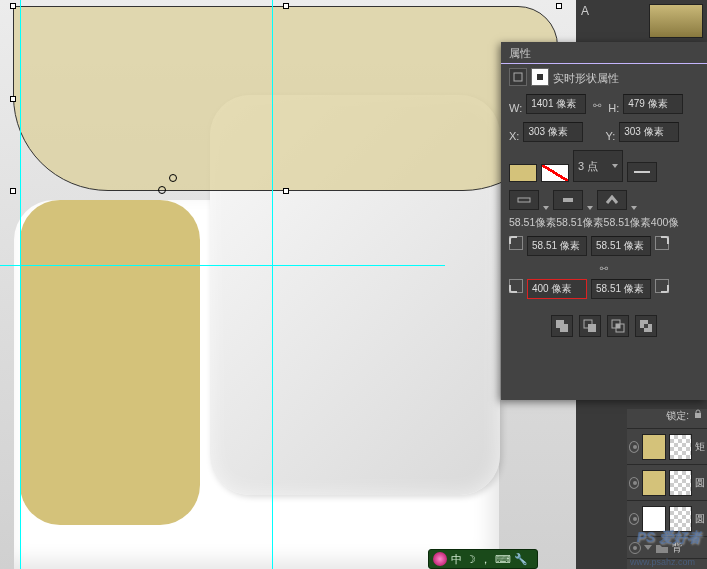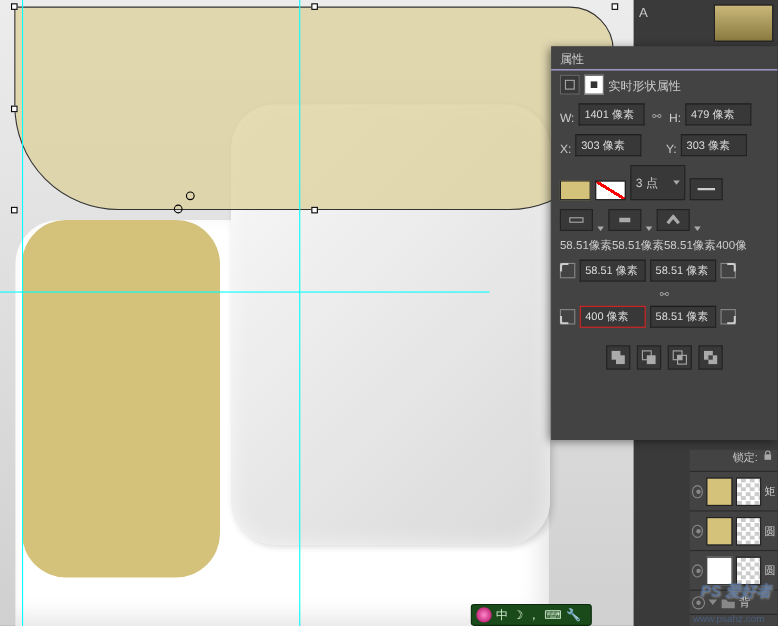--- a/index.html
+++ b/index.html
@@ -23,21 +23,21 @@
 .icon-sq{width:18px;height:18px;border:1px solid #666;display:inline-flex;align-items:center;justify-content:center;background:#383838}
 .input-f{background:#383838;border:1px solid #222;border-top-color:#1a1a1a;color:#ddd;padding:2px 4px;height:20px;font-size:10px}
 .iw60{width:60px}
 .link-ic{width:14px;height:14px;display:inline-block;color:#aaa;text-align:center;font-size:10px}
 .swatch{width:28px;height:18px;background:#d4c27a;border:1px solid #222}
 .swatch2{width:28px;height:18px;background:linear-gradient(to bottom left,#fff 45%,red 45%,red 55%,#fff 55%);border:1px solid #222}
 .drop{width:50px;height:32px;background:#383838;border:1px solid #222;display:flex;align-items:center;padding:0 4px;justify-content:space-between}
 .drop-sm{width:30px;height:20px;background:#383838;border:1px solid #222;display:flex;align-items:center;justify-content:center}
 .caret{width:0;height:0;border-left:3px solid transparent;border-right:3px solid transparent;border-top:4px solid #aaa}
 .corner-grp{padding:4px 8px}
-.corner-row{display:flex;align-items:center;gap:4px;margin-bottom:6px}
+.corner-row{display:flex;gap:4px;margin-bottom:6px}
 .corner-box{width:14px;height:14px;border:1px solid #888;position:relative}
 .corner-box.tl::after{content:"";position:absolute;left:-1px;top:-1px;width:6px;height:6px;border-left:2px solid #ccc;border-top:2px solid #ccc;border-radius:3px 0 0 0}
 .corner-box.tr::after{content:"";position:absolute;right:-1px;top:-1px;width:6px;height:6px;border-right:2px solid #ccc;border-top:2px solid #ccc;border-radius:0 3px 0 0}
 .corner-box.bl::after{content:"";position:absolute;left:-1px;bottom:-1px;width:6px;height:6px;border-left:2px solid #ccc;border-bottom:2px solid #ccc;border-radius:0 0 0 3px}
 .corner-box.br::after{content:"";position:absolute;right:-1px;bottom:-1px;width:6px;height:6px;border-right:2px solid #ccc;border-bottom:2px solid #ccc;border-radius:0 0 3px 0}
 .hl{border:1px solid #d22}
 .path-btns{display:flex;gap:6px;justify-content:center;padding:6px 0}
 .pbtn{width:22px;height:22px;background:#383838;border:1px solid #222;display:flex;align-items:center;justify-content:center}
 .layers{position:absolute;right:0;bottom:0;width:80px;height:160px;background:#434343;color:#ccc;font-size:10px}
 .lrow{display:flex;align-items:center;height:36px;border-bottom:1px solid #2a2a2a;padding:0 2px;gap:3px}

